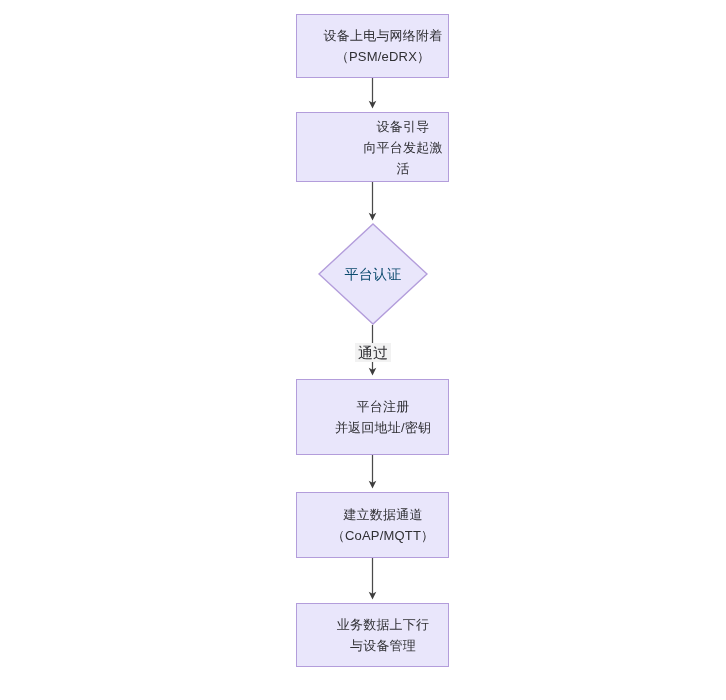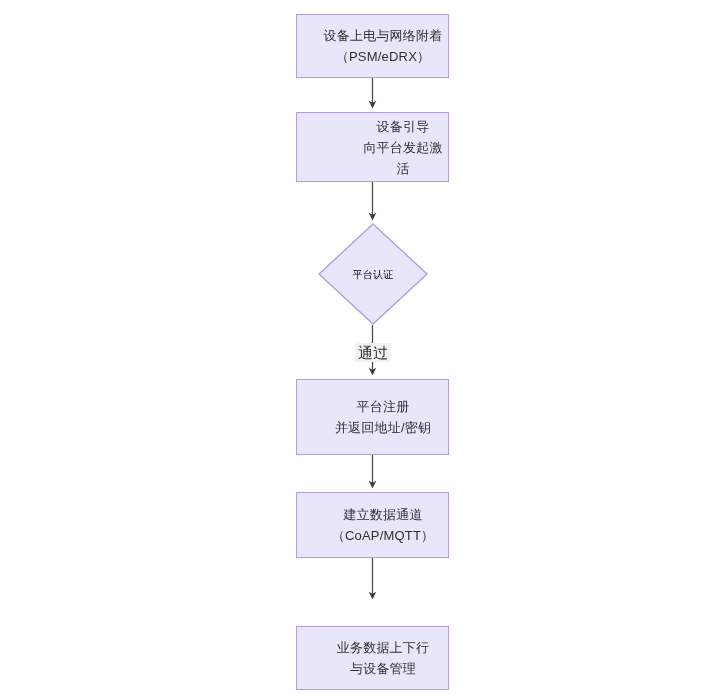--- a/index.html
+++ b/index.html
@@ -68,23 +68,23 @@
   }
   .node-decision .decision-text {
     position: absolute;
     left: 0;
     top: 0;
     width: 100%;
     height: 100%;
     display: flex;
     align-items: center;
     justify-content: center;
-    font-size: 10px;
+    font-size: 14px;
     line-height: 21px;
-    color: #000000;
+    color: #0c4a6e;
     text-align: center;
     letter-spacing: 0.2px;
   }
 
   .edge-label {
     position: absolute;
     background: #f2f2f2;
     color: #2f2f33;
     font-size: 15px;
     line-height: 17px;
@@ -141,18 +141,18 @@
   <div class="node node-process" style="left:296px; top:379px; width:153px; height:76px;">
     <span class="node-label">平台注册
 并返回地址/密钥</span>
   </div>
 
   <div class="node node-process" style="left:296px; top:492px; width:153px; height:66px;">
     <span class="node-label">建立数据通道
 （CoAP/MQTT）</span>
   </div>
 
-  <div class="node node-process" style="left:296px; top:626px; width:153px; height:64px;">
+  <div class="node node-process" style="left:296px; top:603px; width:153px; height:64px;">
     <span class="node-label">业务数据上下行
 与设备管理</span>
   </div>
 
 </div>
 
 </body></html>

